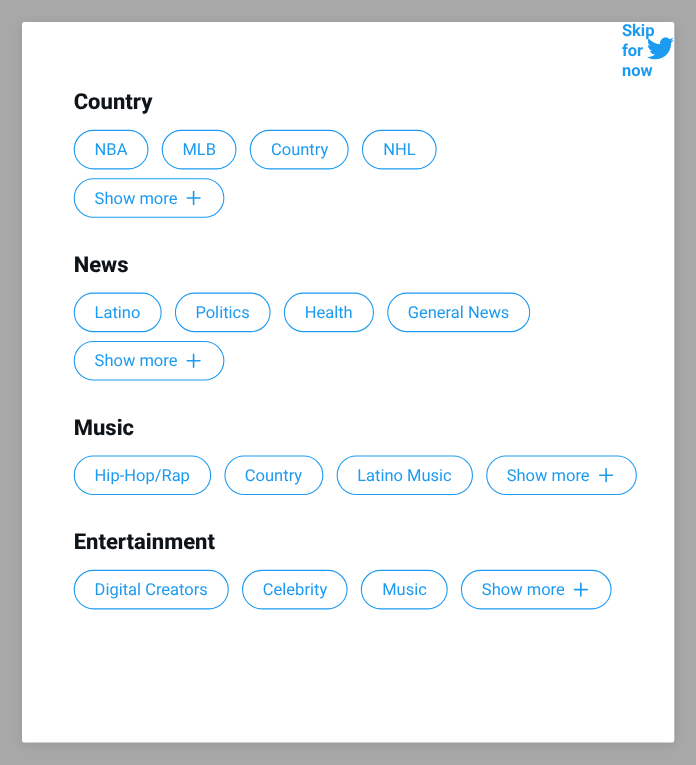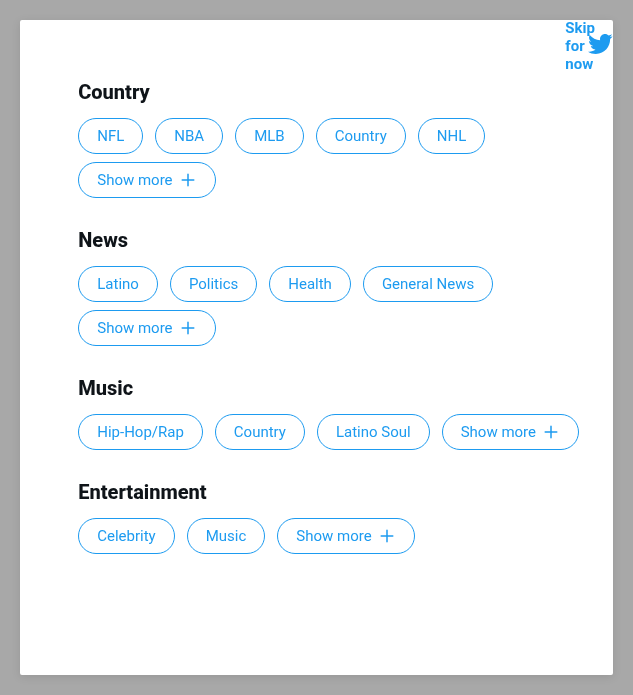--- a/index.html
+++ b/index.html
@@ -104,23 +104,20 @@
     </span>
     <div class="skip">
       <span>Skip for now</span>
     </div>
   </div>
   <div class="scroll-wrap" id="sections">
       <div class="section">
         <div class="cat-title">Country</div>
         <div class="pill-row">
           <div class="pill">
-            <span>NFL</span>
-          </div>
-          <div class="pill">
             <span>NBA</span>
           </div>
           <div class="pill">
             <span>MLB</span>
           </div>
           <div class="pill">
             <span>Country</span>
           </div>
           <div class="pill">
             <span>NHL</span>
@@ -171,37 +168,40 @@
       <div class="section">
         <div class="cat-title">Music</div>
         <div class="pill-row">
           <div class="pill">
             <span>Hip-Hop/Rap</span>
           </div>
           <div class="pill">
             <span>Country</span>
           </div>
           <div class="pill">
-            <span>Latino Soul</span>
+            <span>Latino Music</span>
           </div>
           <div class="pill">
             <span>Show more</span>
             <span class="plus">
               <svg viewBox="0 0 24 24" width="18" height="18" fill="currentColor">
                 <g>
                   <path d="M19.75 11H13V4.25c0-.553-.447-1-1-1s-1 .447-1 1V11H4.25c-.553 0-1 .447-1 1s.447 1 1 1H11v6.75c0 .553.447 1 1 1s1-.447 1-1V13h6.75c.553 0 1-.447 1-1s-.447-1-1-1z"></path>
                 </g>
               </svg>
             </span>
           </div>
         </div>
       </div>
       <div class="section">
         <div class="cat-title">Entertainment</div>
         <div class="pill-row">
+          <div class="pill">
+            <span>Digital Creators</span>
+          </div>
           <div class="pill">
             <span>Celebrity</span>
           </div>
           <div class="pill">
             <span>Music</span>
           </div>
           <div class="pill">
             <span>Show more</span>
             <span class="plus">
               <svg viewBox="0 0 24 24" width="18" height="18" fill="currentColor">

